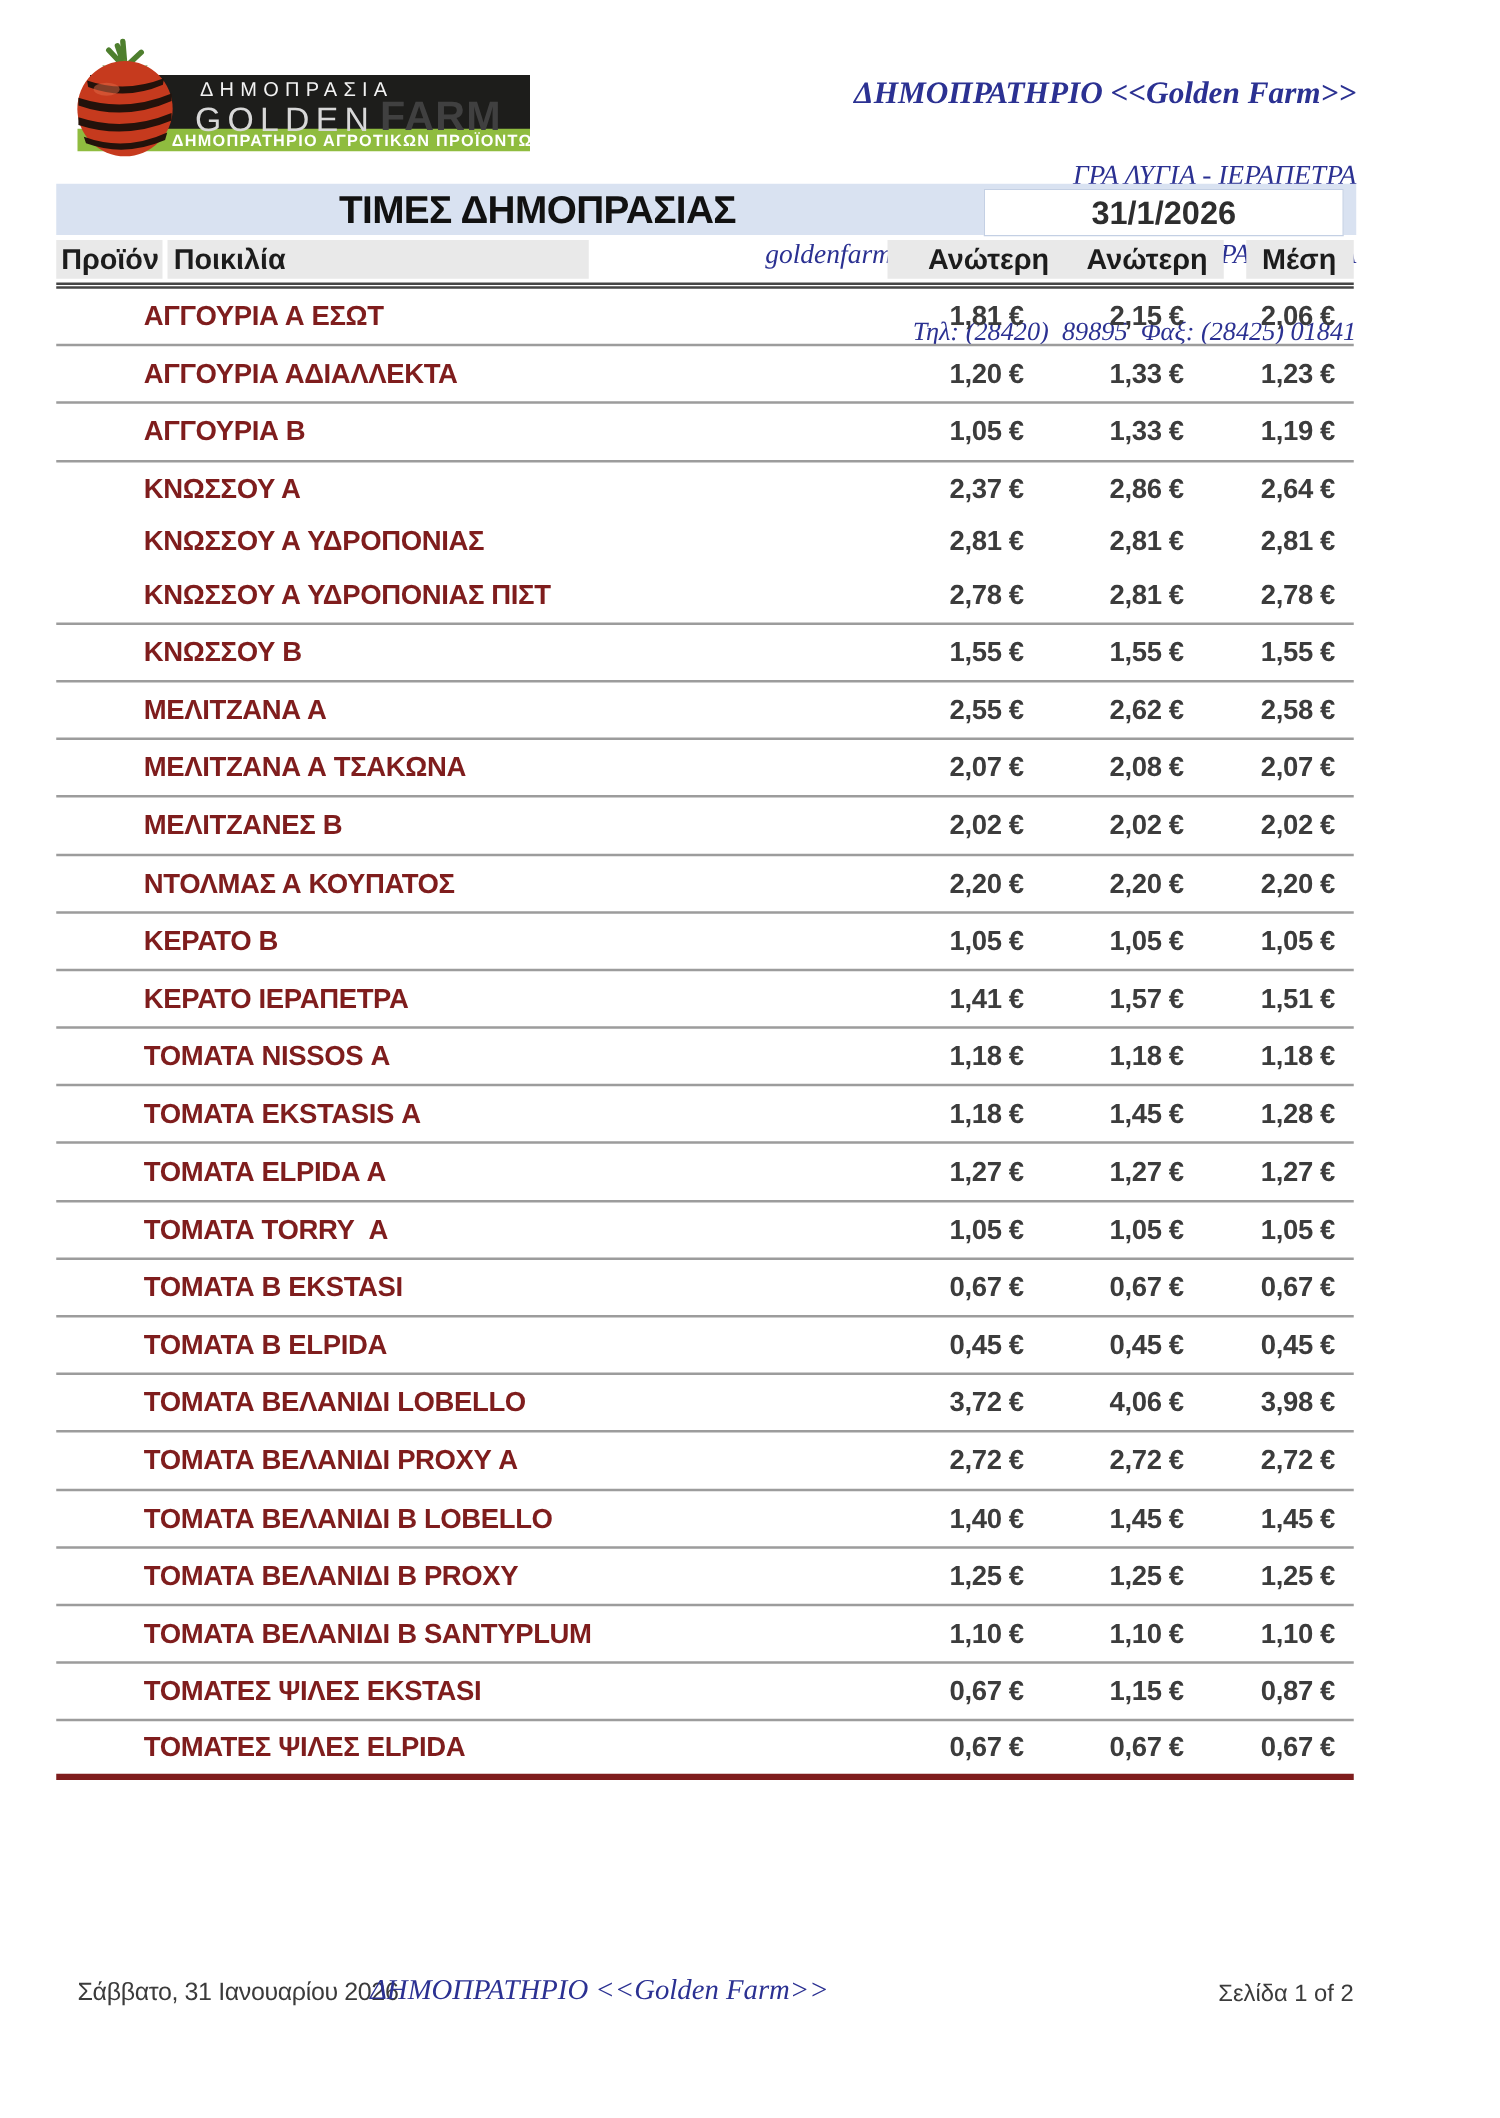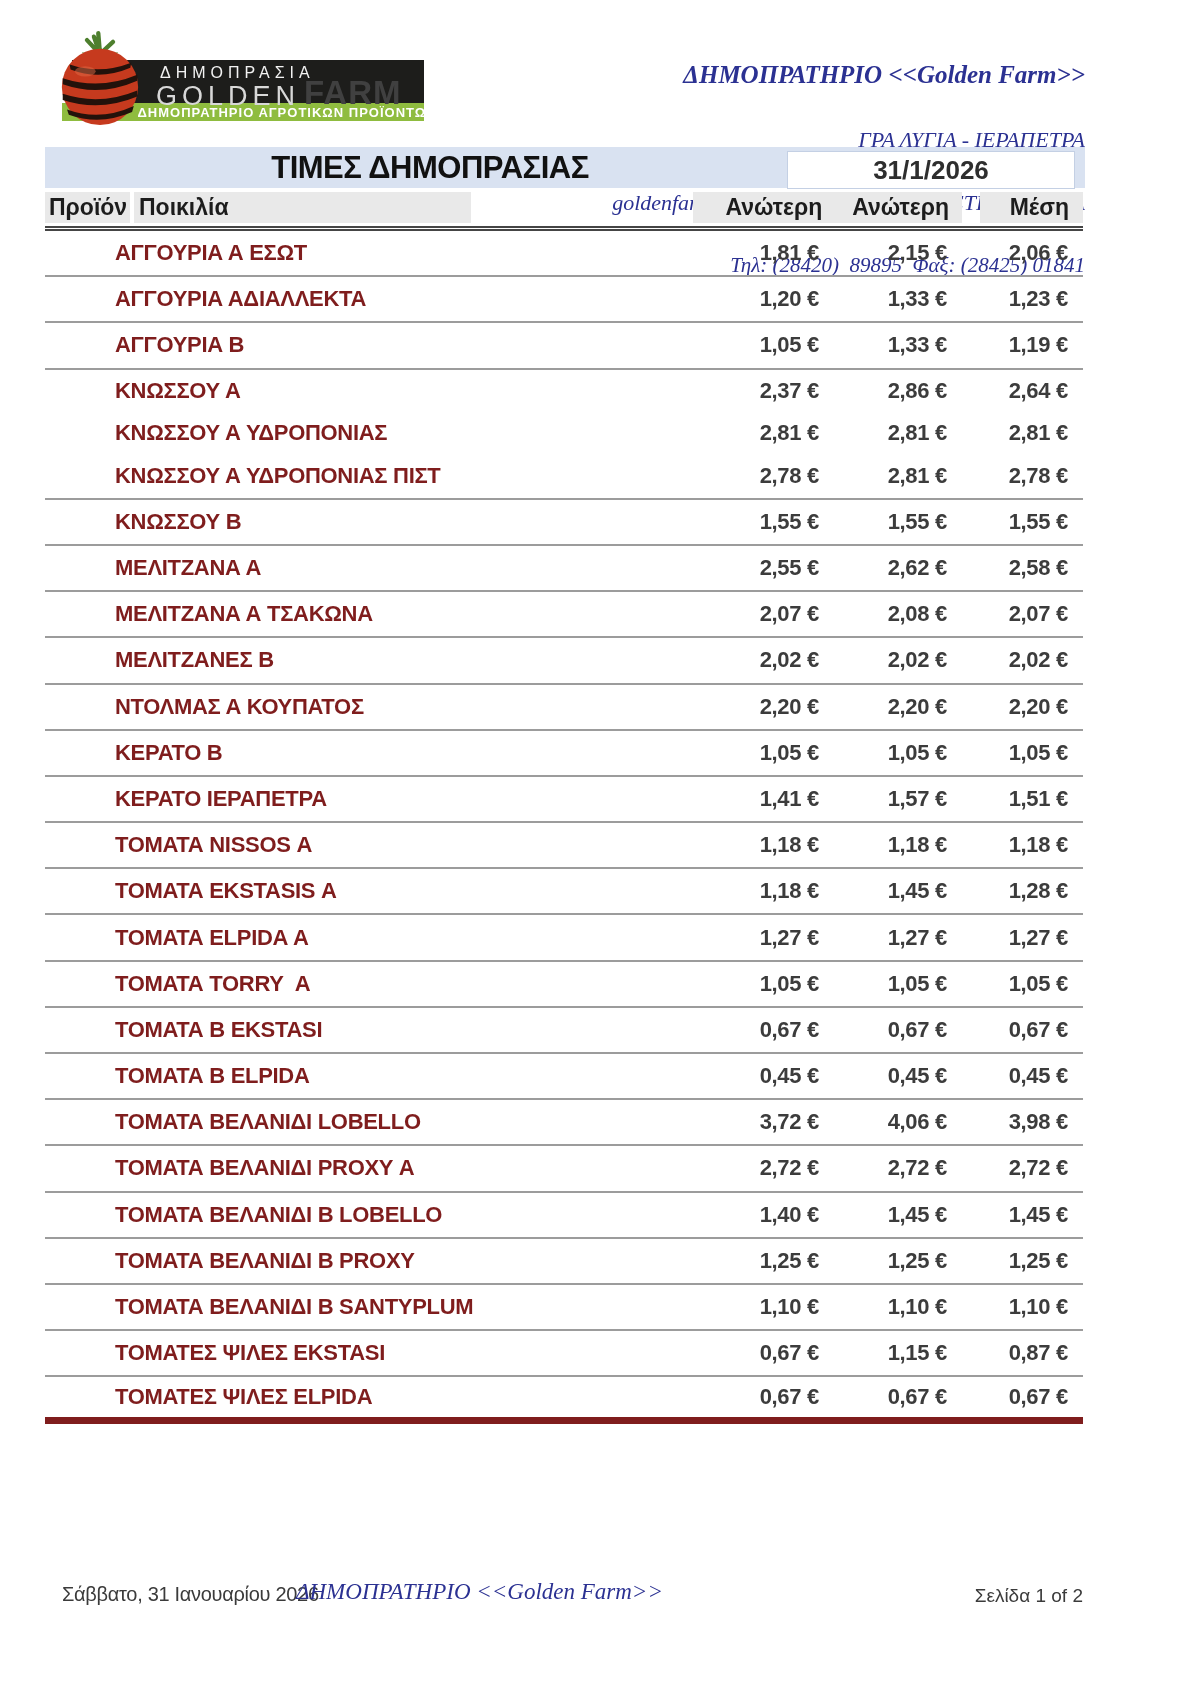--- a/index.html
+++ b/index.html
@@ -38,30 +38,30 @@
   
   .colheader { position:absolute; left:45px; top:192px; width:1038px; height:31px; display:flex;
                font-weight:bold; font-size:23px; color:#1c1c1c; }
   .seg { background:#e9e9e9; display:flex; align-items:center; }
   .seg-product { width:85px; padding-left:4px; }
   .gap4 { width:4px; }
   .seg-variety { width:337px; padding-left:5px; }
   .white-flex { flex:1; }
   .seg-lowhigh { width:269px; justify-content:flex-end; gap:30px; padding-right:13px; }
   .gap18 { width:18px; }
-  .seg-mean { width:103px; justify-content:flex-end; padding-right:14px; }
+  .seg-mean { width:86px; justify-content:flex-end; padding-right:14px; }
   .dblline { position:absolute; left:45px; top:226px; width:1038px; height:5px;
              border-top:2px solid #454545; border-bottom:2px solid #454545; }
 
   
   .rows { position:absolute; left:45px; top:231px; width:1038px; }
   .row { display:grid; grid-template-columns:70px 1fr 130px 128px 136px; height:46.2px;
          align-items:center; border-bottom:2px solid #9c9c9c; }
   .row.no-sep { border-bottom:none; height:42px; }
-  .row:last-child { border-bottom:7px solid #7f1d1d; }
+  .row:last-child { border-bottom:5px solid #7f1d1d; }
   .cell-name { font-weight:bold; font-size:22px; color:#7f1d1d; white-space:pre; letter-spacing:-0.3px; }
   .cell-price { font-weight:bold; font-size:22px; color:#3c3c3c; text-align:right; letter-spacing:-0.3px; }
   .cell-price.mean { padding-right:15px; }
 
   
   .footer-date { position:absolute; left:62px; top:1583px; font-size:20px; color:#3b3b3b; letter-spacing:-0.3px; }
   .footer-brand { position:absolute; left:296px; top:1579px; font-family:"Liberation Serif", serif;
                   font-style:italic; font-size:23px; color:#2b3192; white-space:pre; }
   .footer-page { position:absolute; right:117px; top:1585px; font-size:19px; color:#3b3b3b;margin-left:29px; }
 </style>

